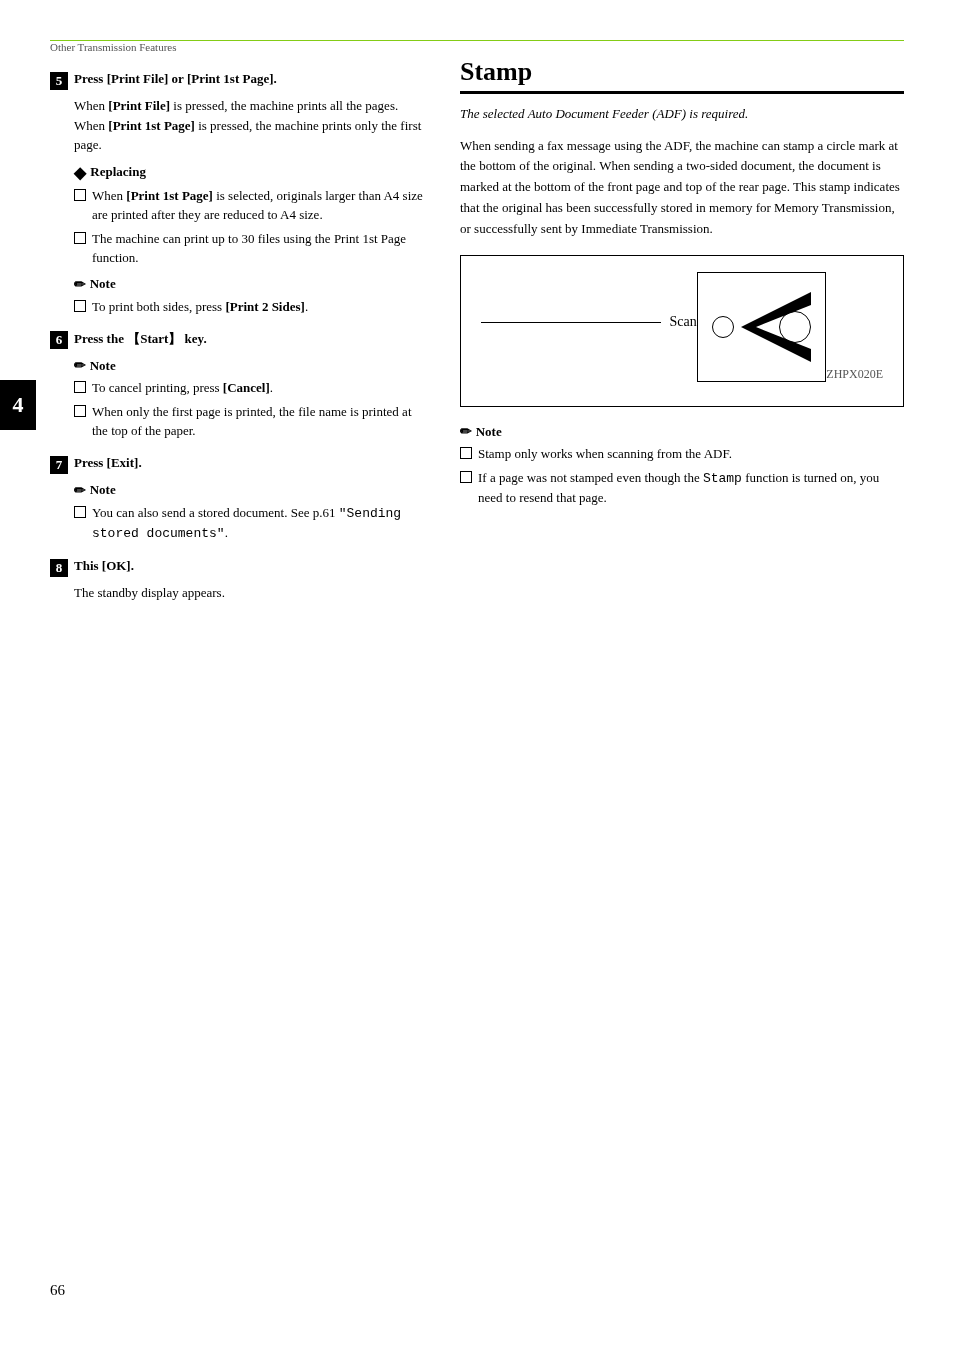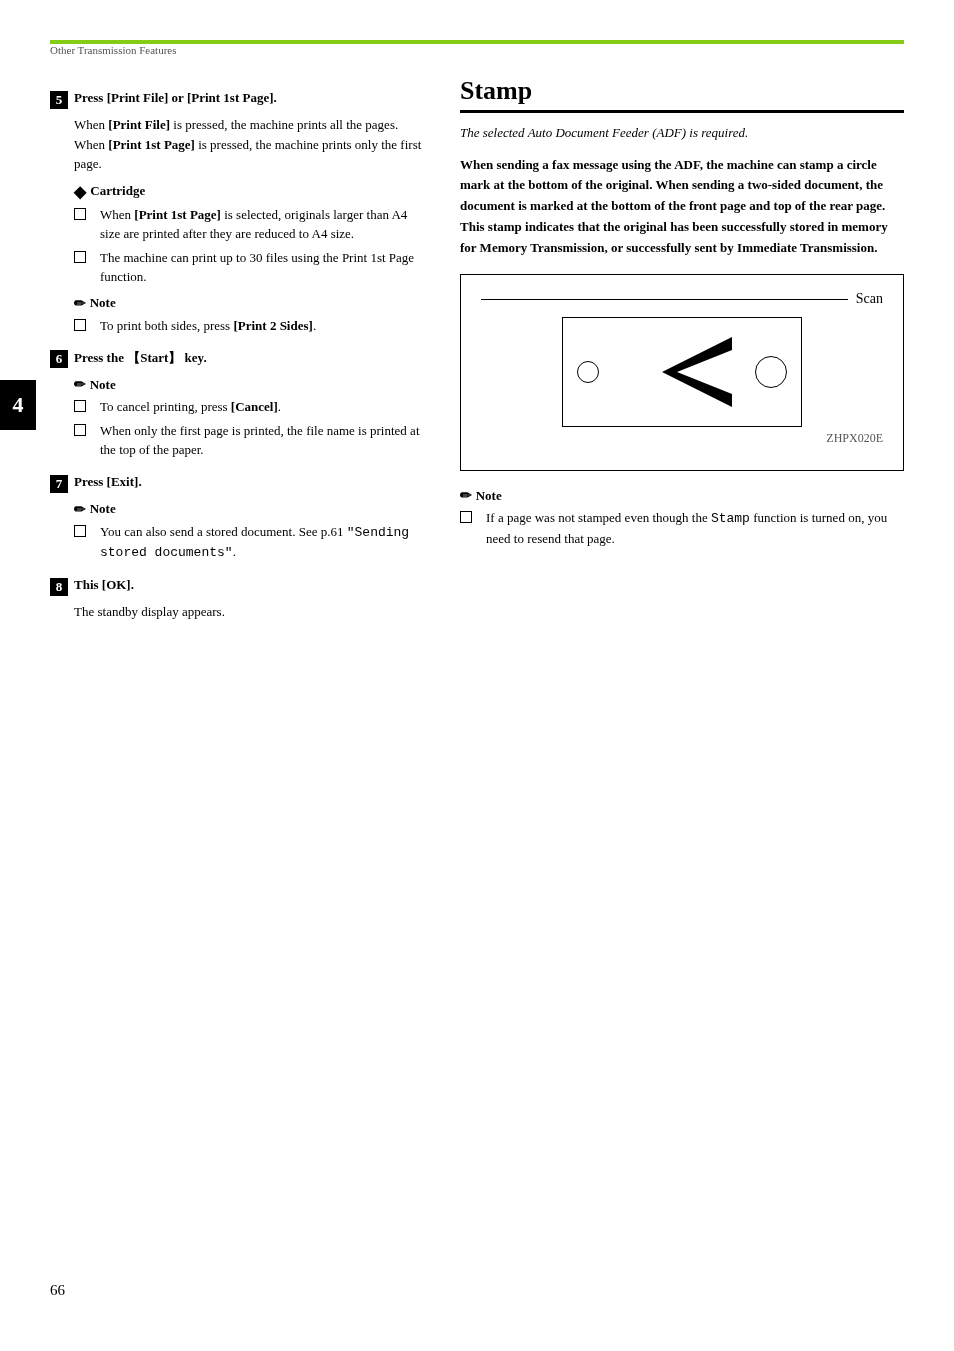--- a/index.html
+++ b/index.html
@@ -12,23 +12,22 @@
       min-height: 1351px;
       position: relative;
     }
     .page {
       width: 954px;
       min-height: 1351px;
       padding: 40px 50px 40px 50px;
       position: relative;
     }
     .header-bar {
-      border-top: 4px solid #84cc16;
+      border-top: 1px solid #84cc16;
       padding-bottom: 4px;
-      margin-bottom: 16px;
       font-size: 11px;
       color: #555;
     }
     .two-col {
       display: flex;
       gap: 30px;
     }
     .left-col {
       width: 380px;
       flex-shrink: 0;
@@ -99,21 +98,20 @@
     .bullet-list {
       list-style: none;
       padding: 0;
       margin-left: 0;
     }
     .bullet-list li {
       display: flex;
       align-items: flex-start;
       margin-bottom: 4px;
       line-height: 1.5;
-      gap: 8px;
     }
     .sq-bullet {
       min-width: 12px;
       height: 12px;
       border: 1.5px solid #000;
       display: inline-block;
       margin-right: 6px;
       margin-top: 3px;
       flex-shrink: 0;
     }
@@ -129,30 +127,29 @@
     .stamp-subtitle {
       font-style: italic;
       font-size: 13px;
       margin-bottom: 12px;
       line-height: 1.5;
     }
     .stamp-body {
       font-size: 13px;
       line-height: 1.6;
       margin-bottom: 12px;
-      font-weight: bold;
     }
     
     .scan-diagram {
       border: 1.5px solid #000;
       padding: 16px 20px 24px 20px;
       margin: 16px 0;
       position: relative;
       display: flex;
-      flex-direction: column;
+      flex-direction: row;
       align-items: center;
     }
     .scan-label-row {
       display: flex;
       align-items: center;
       width: 100%;
       margin-bottom: 10px;
       justify-content: flex-end;
     }
     .scan-arrow-line {
@@ -197,21 +194,21 @@
         <span class="step-num">5</span>
         <span class="step-title">Press <span class="bold">[Print File]</span> or <span class="bold">[Print 1st Page]</span>.</span>
       </div>
       <div class="step-body">
         When <span class="bold">[Print File]</span> is pressed, the machine prints all the pages. When <span class="bold">[Print 1st Page]</span> is pressed, the machine prints only the first page.
       </div>
 
       <div style="margin-left:24px;">
         <div class="limitation-head">
           <span class="limitation-icon">◆</span>
-          <span>Cartridge</span>
+          <span>Replacing</span>
         </div>
         <ul class="bullet-list">
           <li>
             <span class="sq-bullet"></span>
             <span>When <span class="bold">[Print 1st Page]</span> is selected, originals larger than A4 size are printed after they are reduced to A4 size.</span>
           </li>
           <li>
             <span class="sq-bullet"></span>
             <span>The machine can print up to 30 files using the Print 1st Page function.</span>
           </li>
@@ -312,20 +309,24 @@
       </div>
 
       <div>
         <div class="note-head">
           <span class="note-icon">✏</span>
           <span>Note</span>
         </div>
         <ul class="bullet-list">
           <li>
             <span class="sq-bullet"></span>
+            <span>Stamp only works when scanning from the ADF.</span>
+          </li>
+          <li>
+            <span class="sq-bullet"></span>
             <span>If a page was not stamped even though the <span class="monospace">Stamp</span> function is turned on, you need to resend that page.</span>
           </li>
         </ul>
       </div>
 
     </div>
   </div>
 
   <div class="page-number">66</div>
 

